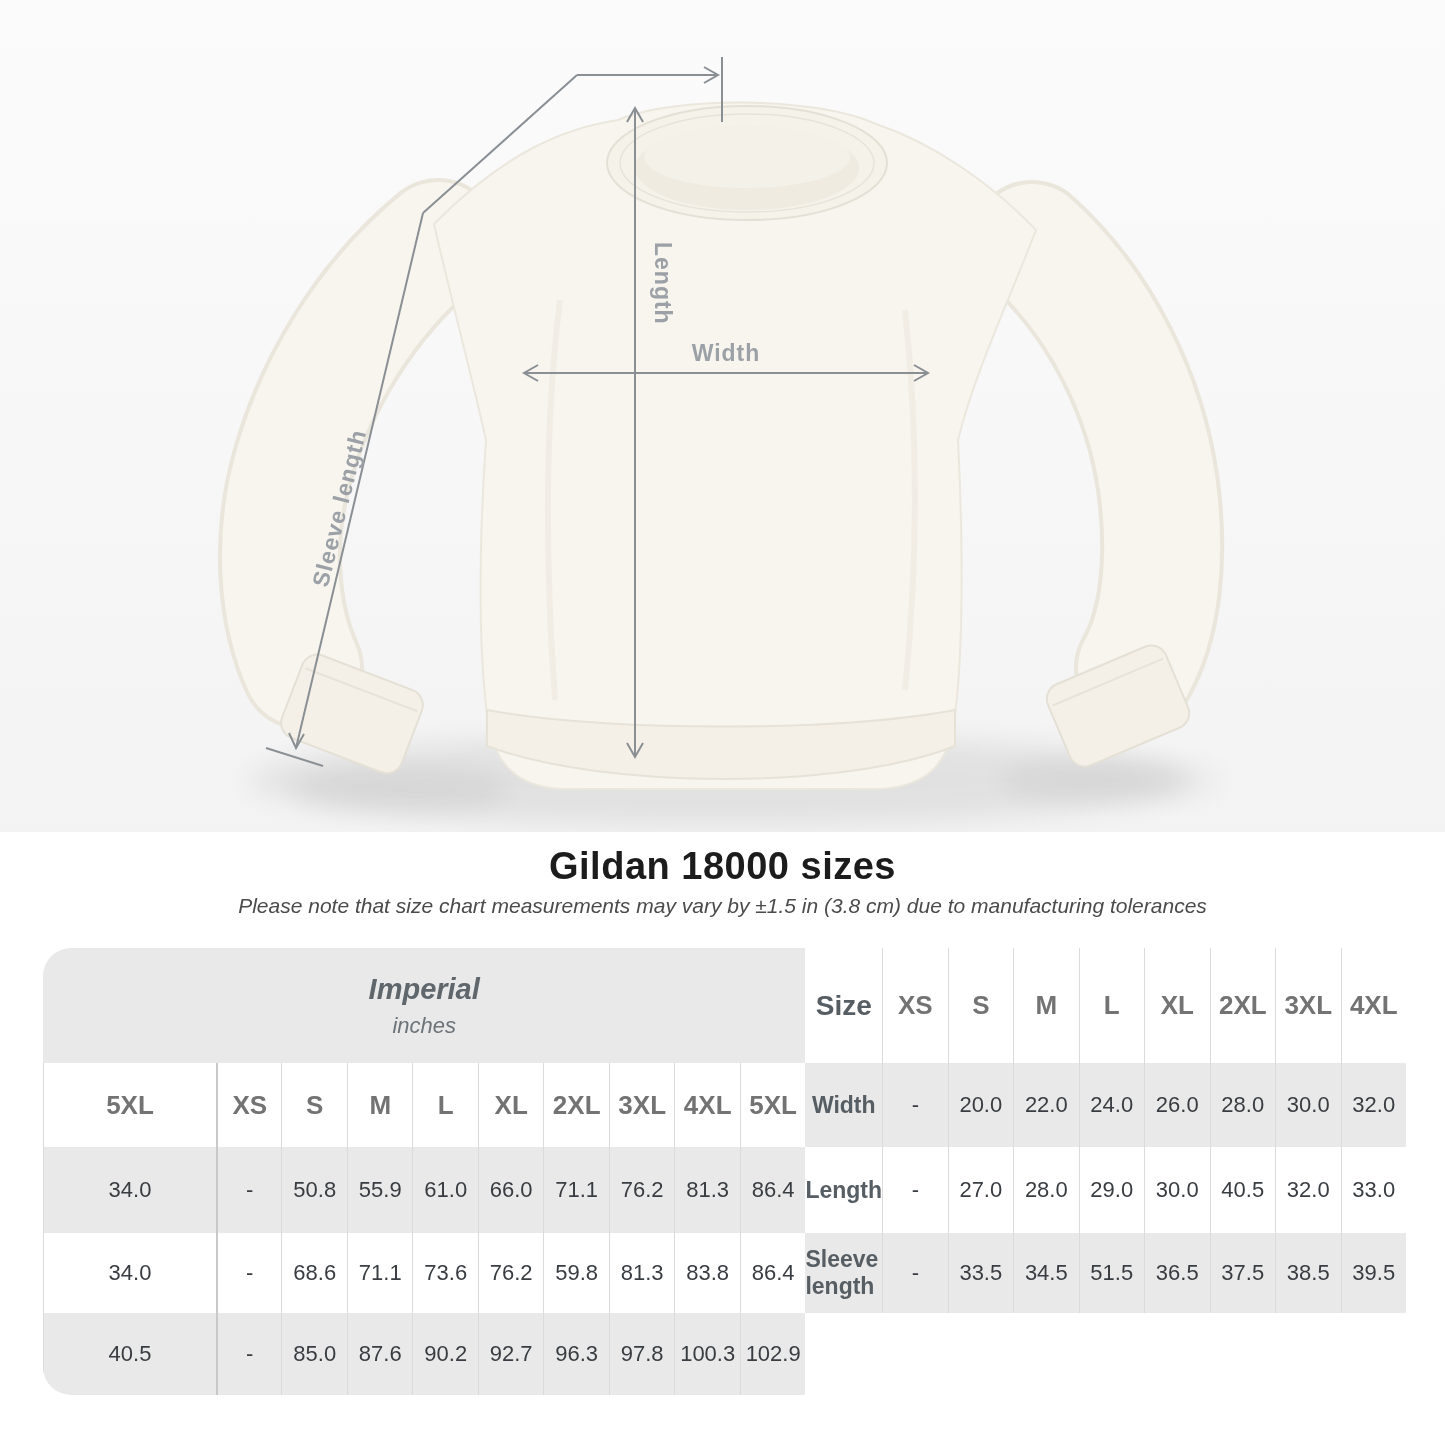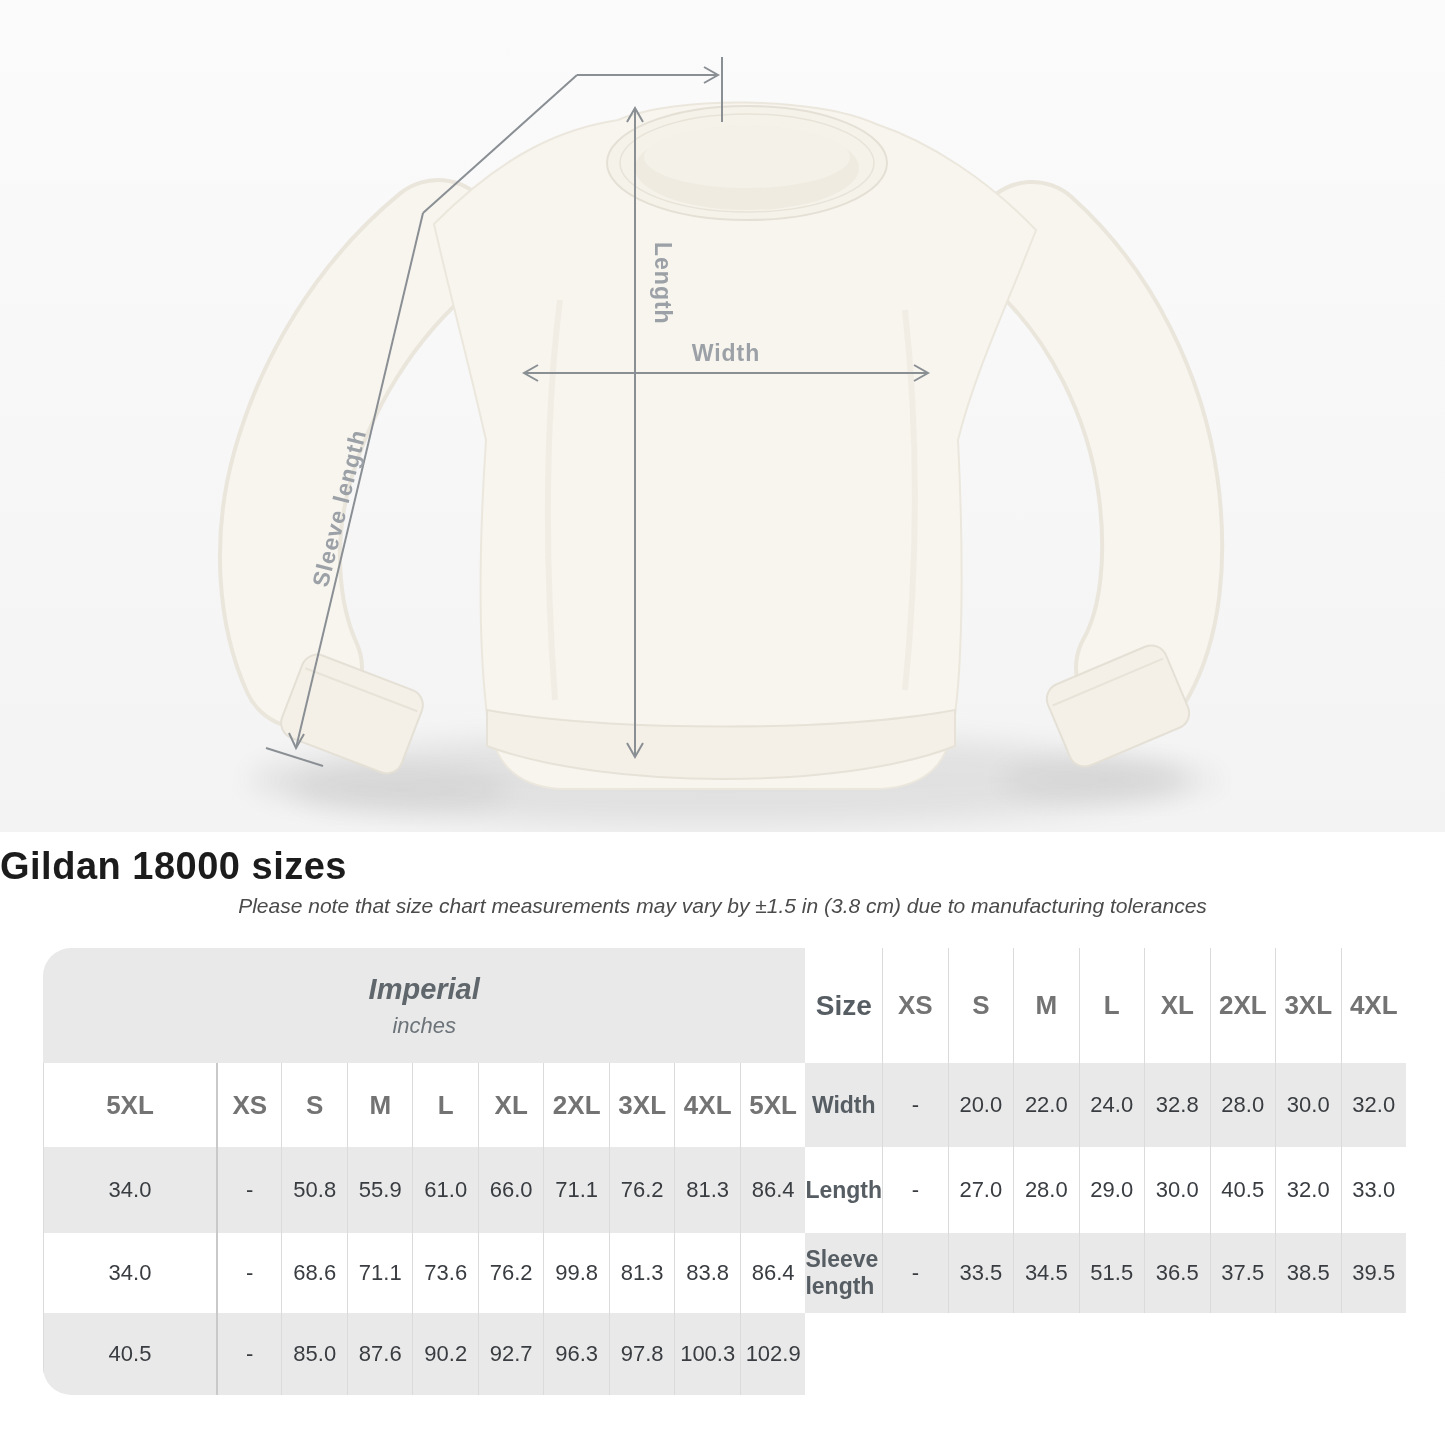--- a/index.html
+++ b/index.html
@@ -3,21 +3,21 @@
 <meta charset="utf-8">
 <style>
   html,body{margin:0;padding:0;background:#ffffff;}
   .page{position:relative;width:1445px;height:1445px;background:#ffffff;overflow:hidden;
         font-family:"Liberation Sans","DejaVu Sans",sans-serif;}
   
   .photo{position:absolute;left:0;top:0;width:1445px;height:832px;
          background:linear-gradient(180deg,#fbfbfc 0%,#f7f7f8 55%,#f3f3f4 100%);}
   .photo svg{display:block;}
   
-  .title{position:absolute;left:0;top:845px;width:1445px;text-align:left;
+  .title{position:absolute;left:0;top:845px;width:1445px;text-align:center;
          font-size:38px;font-weight:bold;color:#1c1c1c;letter-spacing:.5px;}
   .note{position:absolute;left:0;top:894px;width:1445px;text-align:center;
         font-size:21px;font-style:italic;color:#4b4b4b;}
   
   .tbl{position:absolute;left:43px;top:948px;width:1363px;
        display:grid;grid-template-columns:173px repeat(18,1fr);
        grid-template-rows:115px 84px 86px 80px 82px;
        border-radius:28px;overflow:hidden;background:#ffffff;}
   .band{grid-row:1;background:#e9e9e9;display:flex;flex-direction:column;
         align-items:center;justify-content:center;gap:7px;}
@@ -151,21 +151,21 @@
       <div class="cell hdr sep">XL</div>
       <div class="cell hdr sep">2XL</div>
       <div class="cell hdr sep">3XL</div>
       <div class="cell hdr sep">4XL</div>
       <div class="cell hdr sep">5XL</div>
       <div class="cell rowlabel shade">Width</div>
       <div class="cell val shade sep">-</div>
       <div class="cell val shade sep">20.0</div>
       <div class="cell val shade sep">22.0</div>
       <div class="cell val shade sep">24.0</div>
-      <div class="cell val shade sep">32.8</div>
+      <div class="cell val shade sep">26.0</div>
       <div class="cell val shade sep">28.0</div>
       <div class="cell val shade sep">30.0</div>
       <div class="cell val shade sep">32.0</div>
       <div class="cell val shade sep">34.0</div>
       <div class="cell val shade sep-strong">-</div>
       <div class="cell val shade sep">50.8</div>
       <div class="cell val shade sep">55.9</div>
       <div class="cell val shade sep">61.0</div>
       <div class="cell val shade sep">66.0</div>
       <div class="cell val shade sep">71.1</div>
@@ -180,21 +180,21 @@
       <div class="cell val sep">30.0</div>
       <div class="cell val sep">40.5</div>
       <div class="cell val sep">32.0</div>
       <div class="cell val sep">33.0</div>
       <div class="cell val sep">34.0</div>
       <div class="cell val sep-strong">-</div>
       <div class="cell val sep">68.6</div>
       <div class="cell val sep">71.1</div>
       <div class="cell val sep">73.6</div>
       <div class="cell val sep">76.2</div>
-      <div class="cell val sep">99.8</div>
+      <div class="cell val sep">59.8</div>
       <div class="cell val sep">81.3</div>
       <div class="cell val sep">83.8</div>
       <div class="cell val sep">86.4</div>
       <div class="cell rowlabel shade">Sleeve length</div>
       <div class="cell val shade sep">-</div>
       <div class="cell val shade sep">33.5</div>
       <div class="cell val shade sep">34.5</div>
       <div class="cell val shade sep">51.5</div>
       <div class="cell val shade sep">36.5</div>
       <div class="cell val shade sep">37.5</div>

